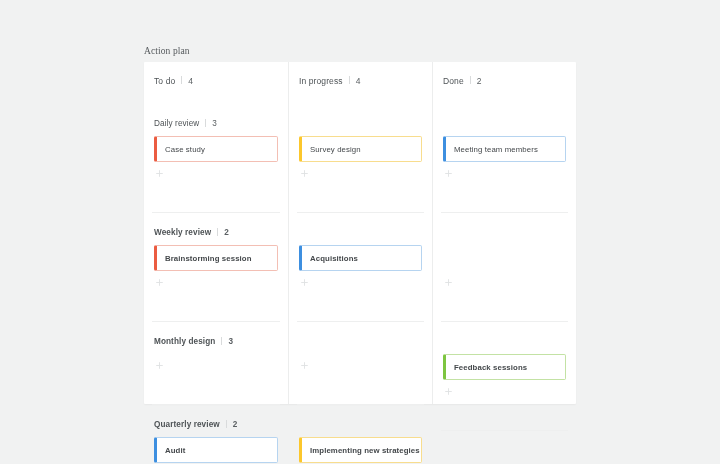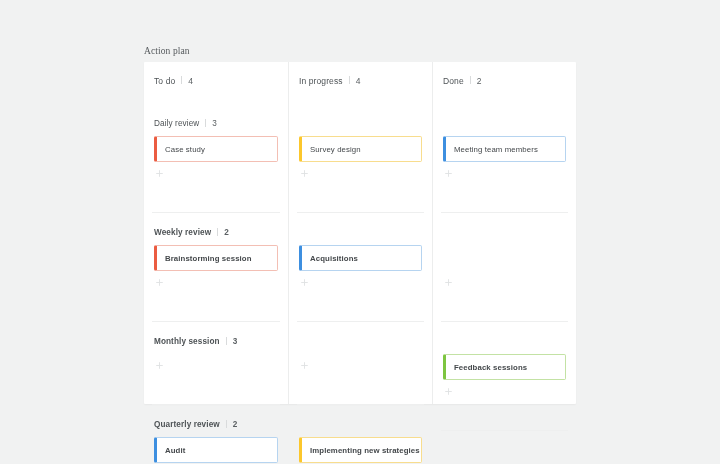--- a/index.html
+++ b/index.html
@@ -141,21 +141,21 @@
             </div>
             <div class="add">
               <svg width="7" height="7" viewBox="0 0 7 7">
                 <path d="M3.5 0.6 V6.4 M0.6 3.5 H6.4" stroke="#dfe1e2" stroke-width="0.9" stroke-linecap="round" fill="none"></path>
               </svg>
             </div>
             <div class="spacer"></div>
           </div>
           <div class="row">
             <div class="lane-head">
-              <span class="lane-title">Monthly session</span>
+              <span class="lane-title">Monthly design</span>
               <span class="col-sep"></span>
               <span class="lane-count">3</span>
             </div>
             <div class="add">
               <svg width="7" height="7" viewBox="0 0 7 7">
                 <path d="M3.5 0.6 V6.4 M0.6 3.5 H6.4" stroke="#dfe1e2" stroke-width="0.9" stroke-linecap="round" fill="none"></path>
               </svg>
             </div>
             <div class="spacer"></div>
           </div>

